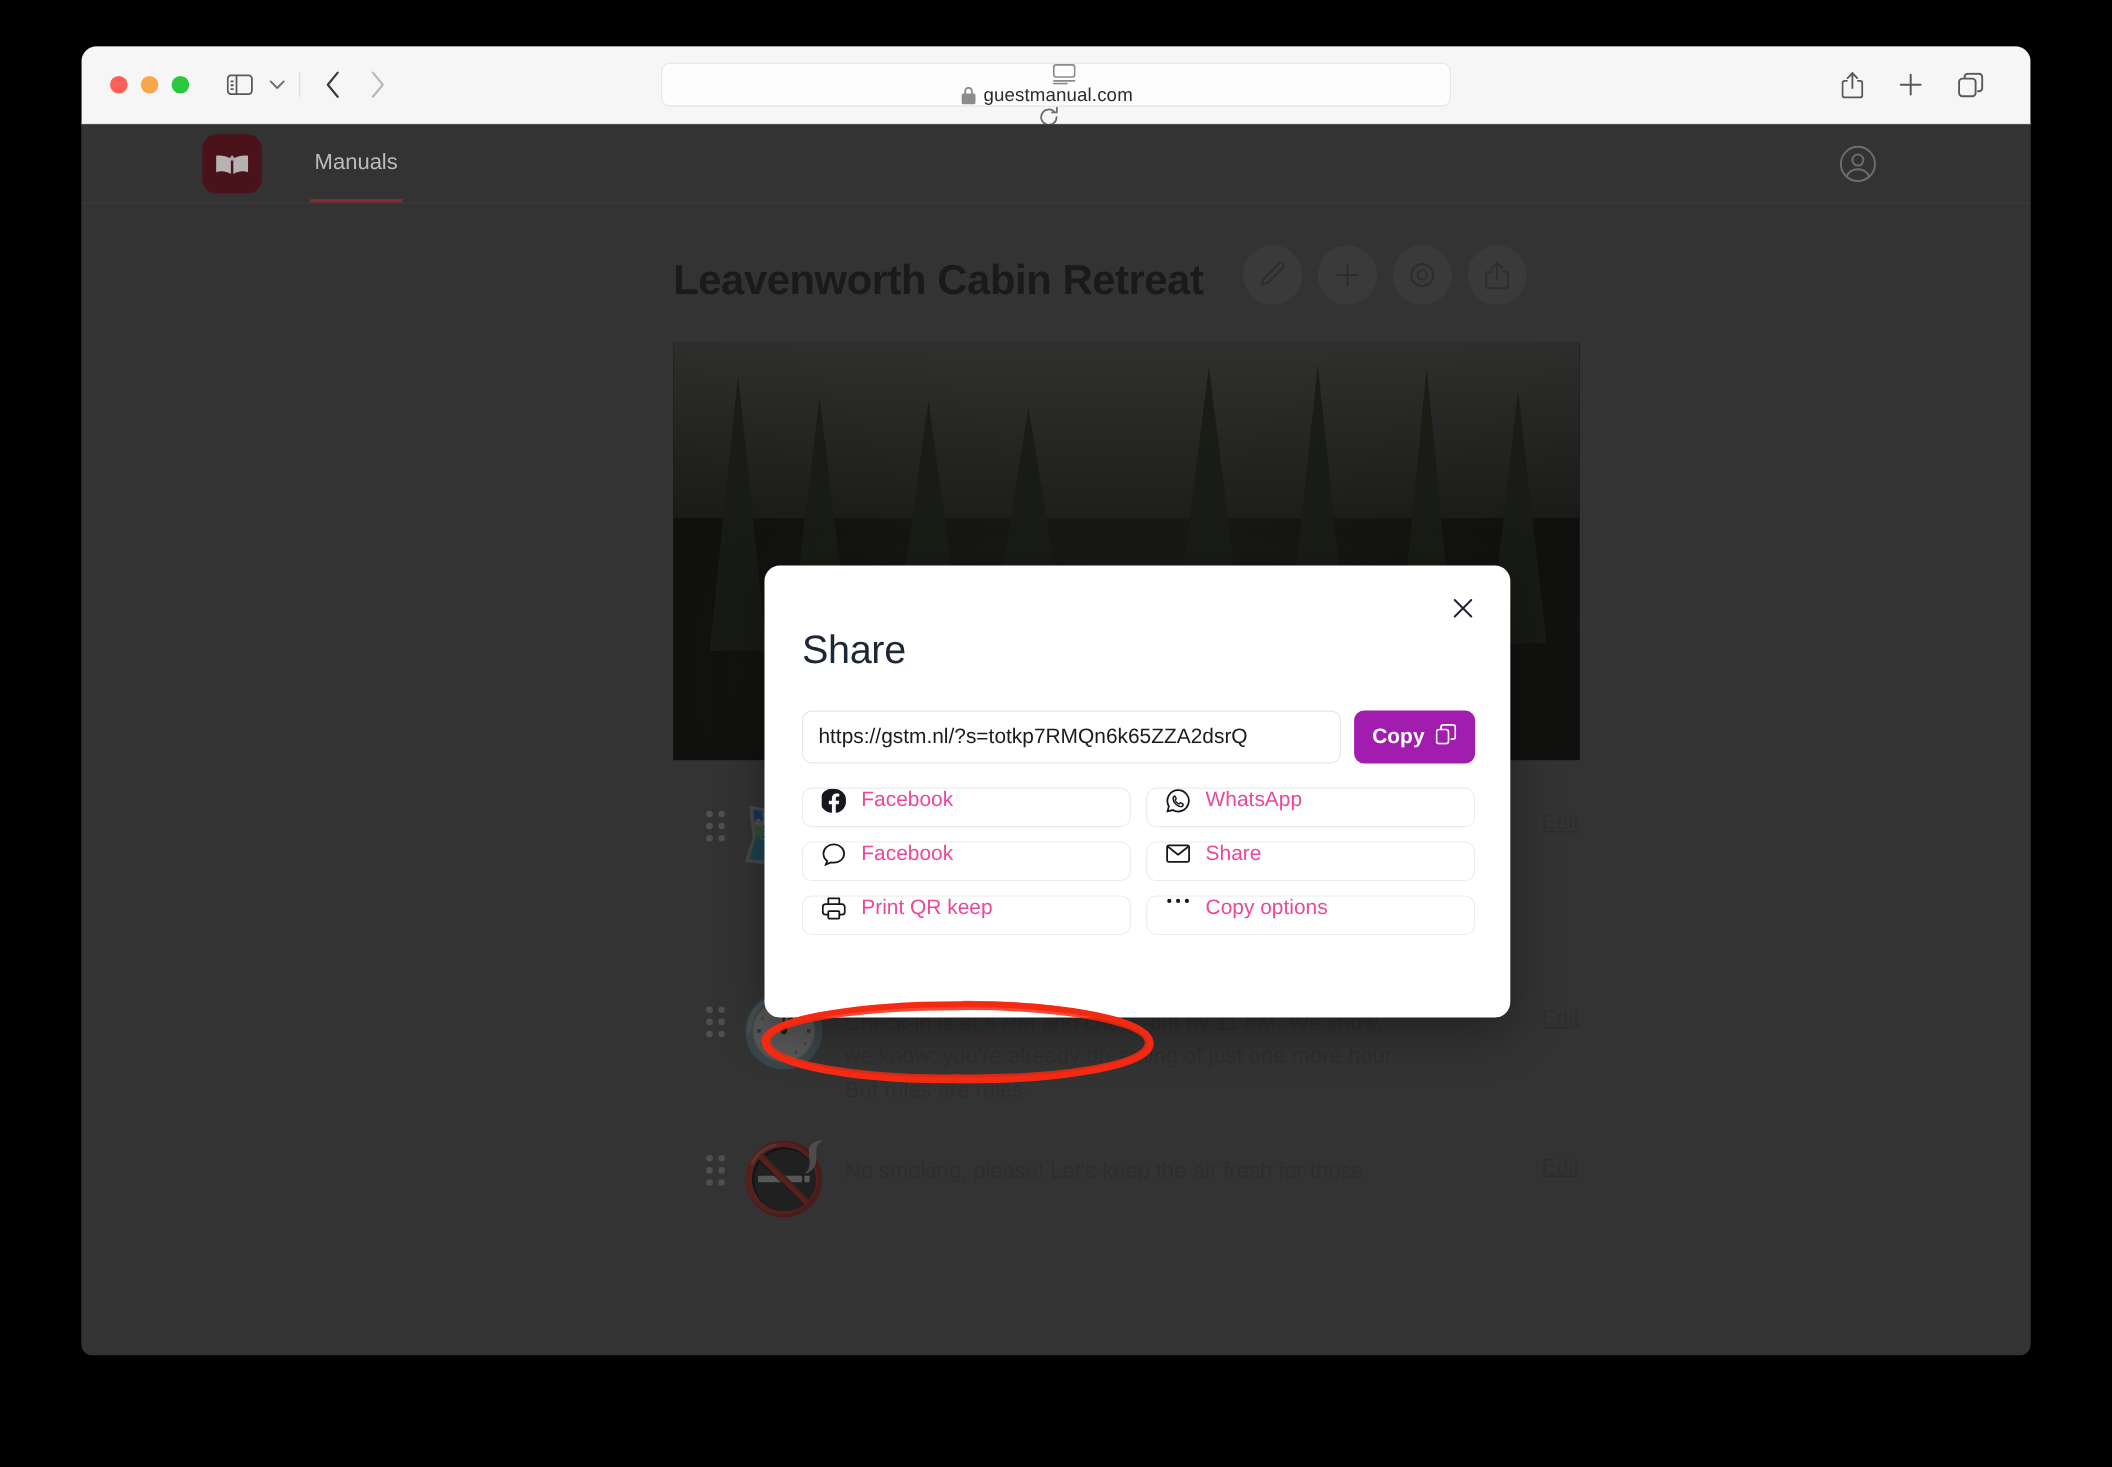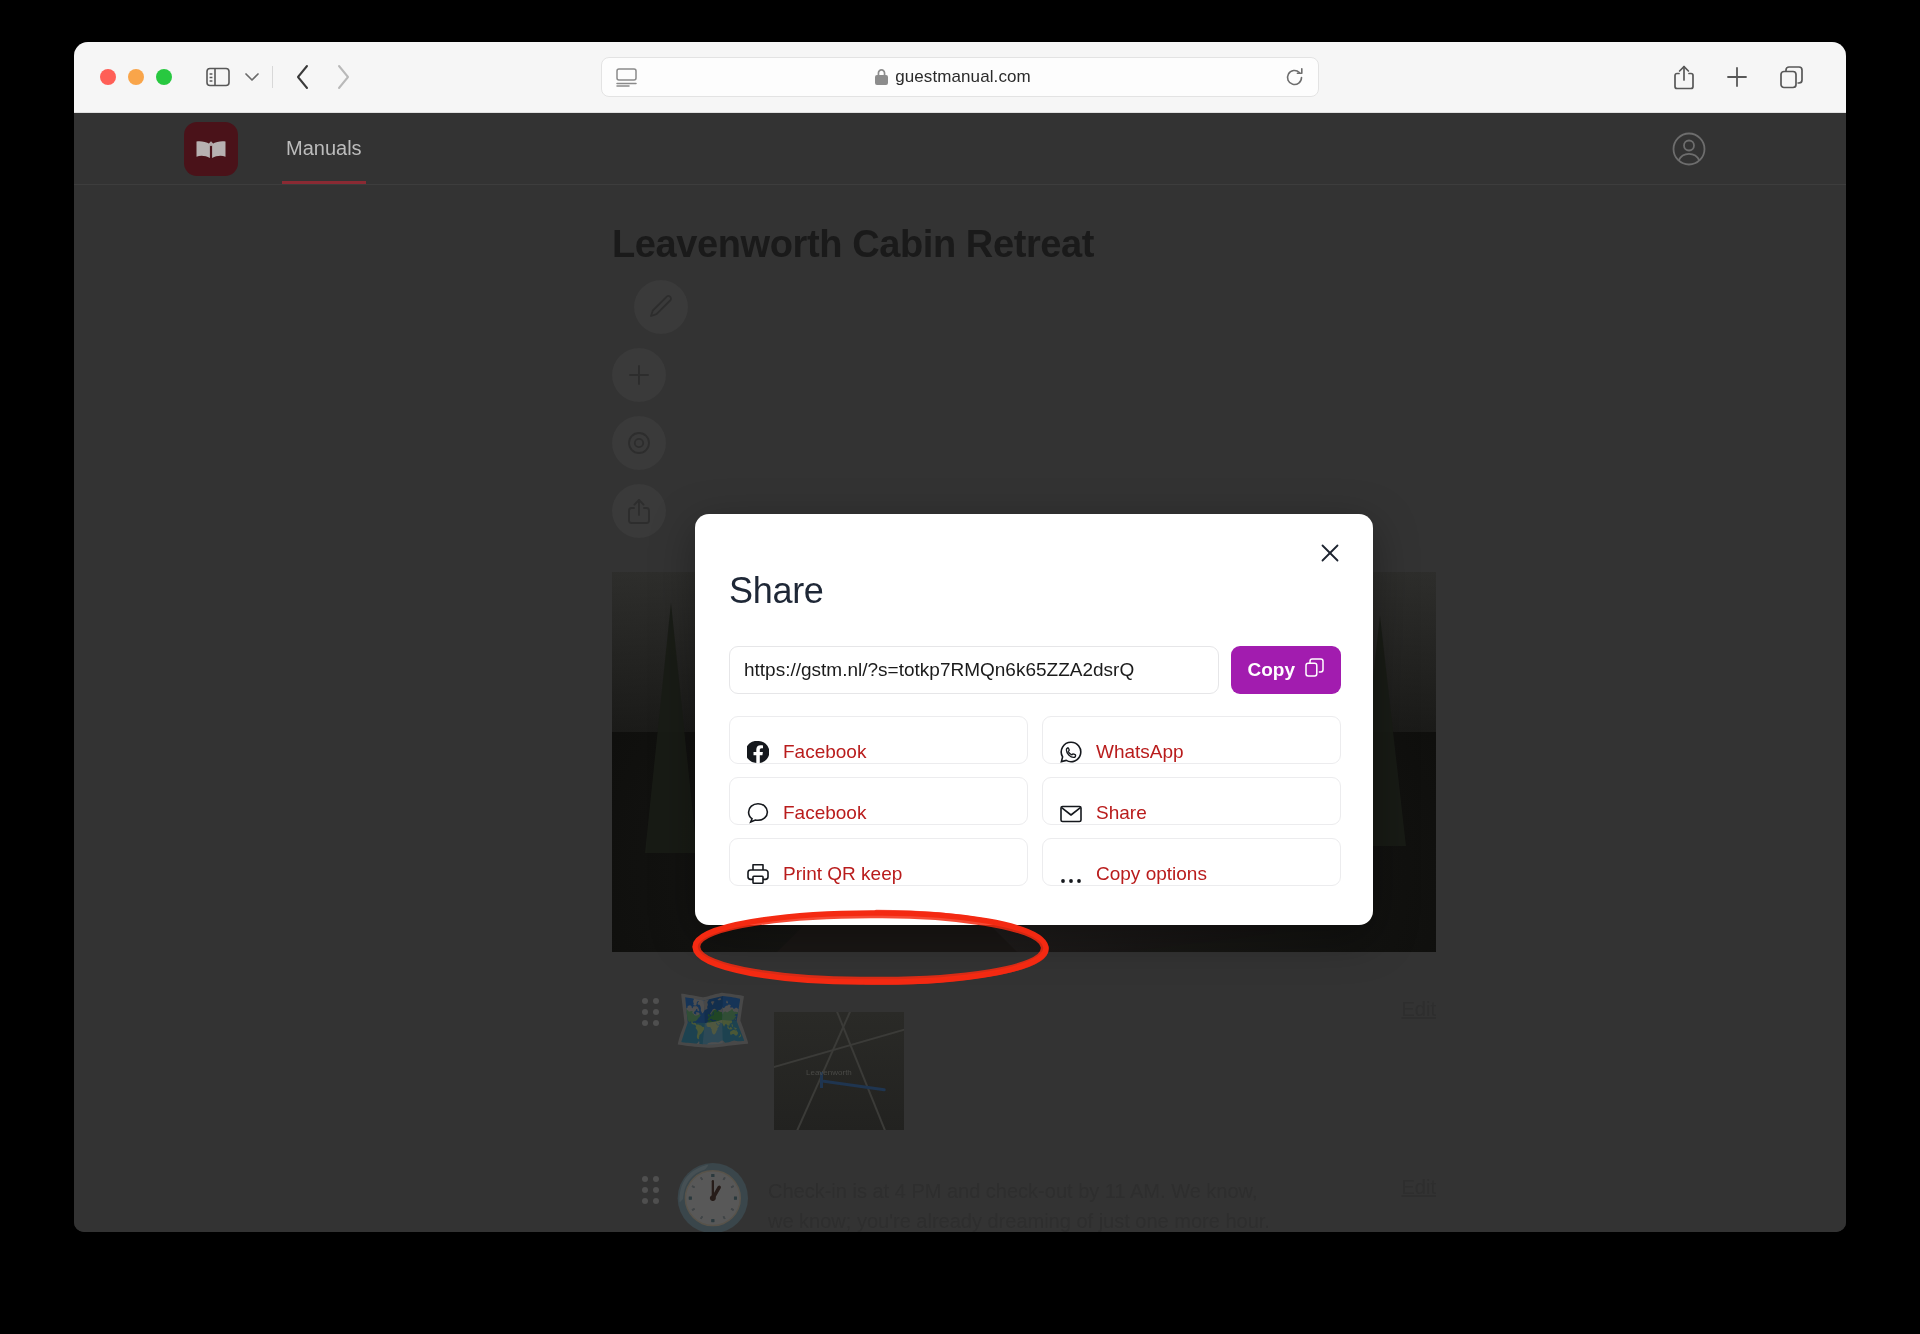--- a/index.html
+++ b/index.html
@@ -46,21 +46,21 @@
   #nav-back { margin-left: 22px; color:#3a3a3a; }
   #nav-forward { margin-left: 24px; color:#b9b9b9; }
 
   #address-bar {
     position: absolute;
     left: 50%; transform: translateX(-50%);
     width: 718px; height: 40px;
     background: #fdfdfd;
     border: 1px solid #e3e3e3;
     border-radius: 8px;
-    display: flex; align-items: center;
+    display: flex; align-items: center; flex-direction: column;
   }
   #reader-icon { margin-left: 14px; color:#8a8a8a; display:flex; }
   #url-wrap {
     flex: 1; display: flex; align-items: center; justify-content: center;
     gap: 7px; margin-left: -16px;
   }
   #lock-icon { color:#8c8c8c; display:flex; }
   #url-text { font-size: 17px; color: #2b2b2b; letter-spacing: 0.1px; }
   #reload-icon { margin-right: 14px; color:#6e6e6e; display:flex; }
 
@@ -96,23 +96,22 @@
   }
   .nav-tab.active::after {
     content: ""; position: absolute; left: 0; right: 0; bottom: 0;
     height: 3px; background: #8a2a33;
   }
   #account-avatar { margin-left: auto; margin-right: 140px; color: #6d6d6d; display:flex; }
 
   
   #content { position: relative; padding-top: 38px; }
   #title-row {
-    display: flex; align-items: flex-start; gap: 14px;
+    display: flex; align-items: flex-end; gap: 14px;
     margin-left: 538px;
-    flex-direction: column;
   }
   #page-title {
     font-size: 38px; font-weight: bold; color: #1a1a1a;
     letter-spacing: -0.4px;
   }
   .title-action {
     width: 54px; height: 54px; border-radius: 50%;
     background: rgba(255,255,255,0.035);
     display: flex; align-items: center; justify-content: center;
     color: #2d2d2d;
@@ -242,27 +241,27 @@
     cursor: pointer;
   }
   #share-grid {
     margin: 22px 0 0 34px;
     width: 612px;
     display: grid;
     grid-template-columns: 1fr 1fr;
     gap: 13px 14px;
   }
   .share-option {
-    height: 48px;
+    height: 36px;
     border: 1px solid #ececee;
     border-radius: 9px;
     background: #fff;
-    display: flex; align-items: flex-end; gap: 13px;
+    display: flex; align-items: flex-start; gap: 13px;
     padding-left: 16px;
-    font-size: 19px; color: #b91c1c;
+    font-size: 19px; color: #ec4899;
     cursor: pointer;
     font-family: "Liberation Sans", sans-serif;
   }
   .share-option .so-icon { display:flex; align-items:center; justify-content:center; width: 24px; color:#15181d; }
 
   
   #annotation-ellipse {
     position: absolute;
     left: 616px; top: 795px;
     width: 362px; height: 78px;

